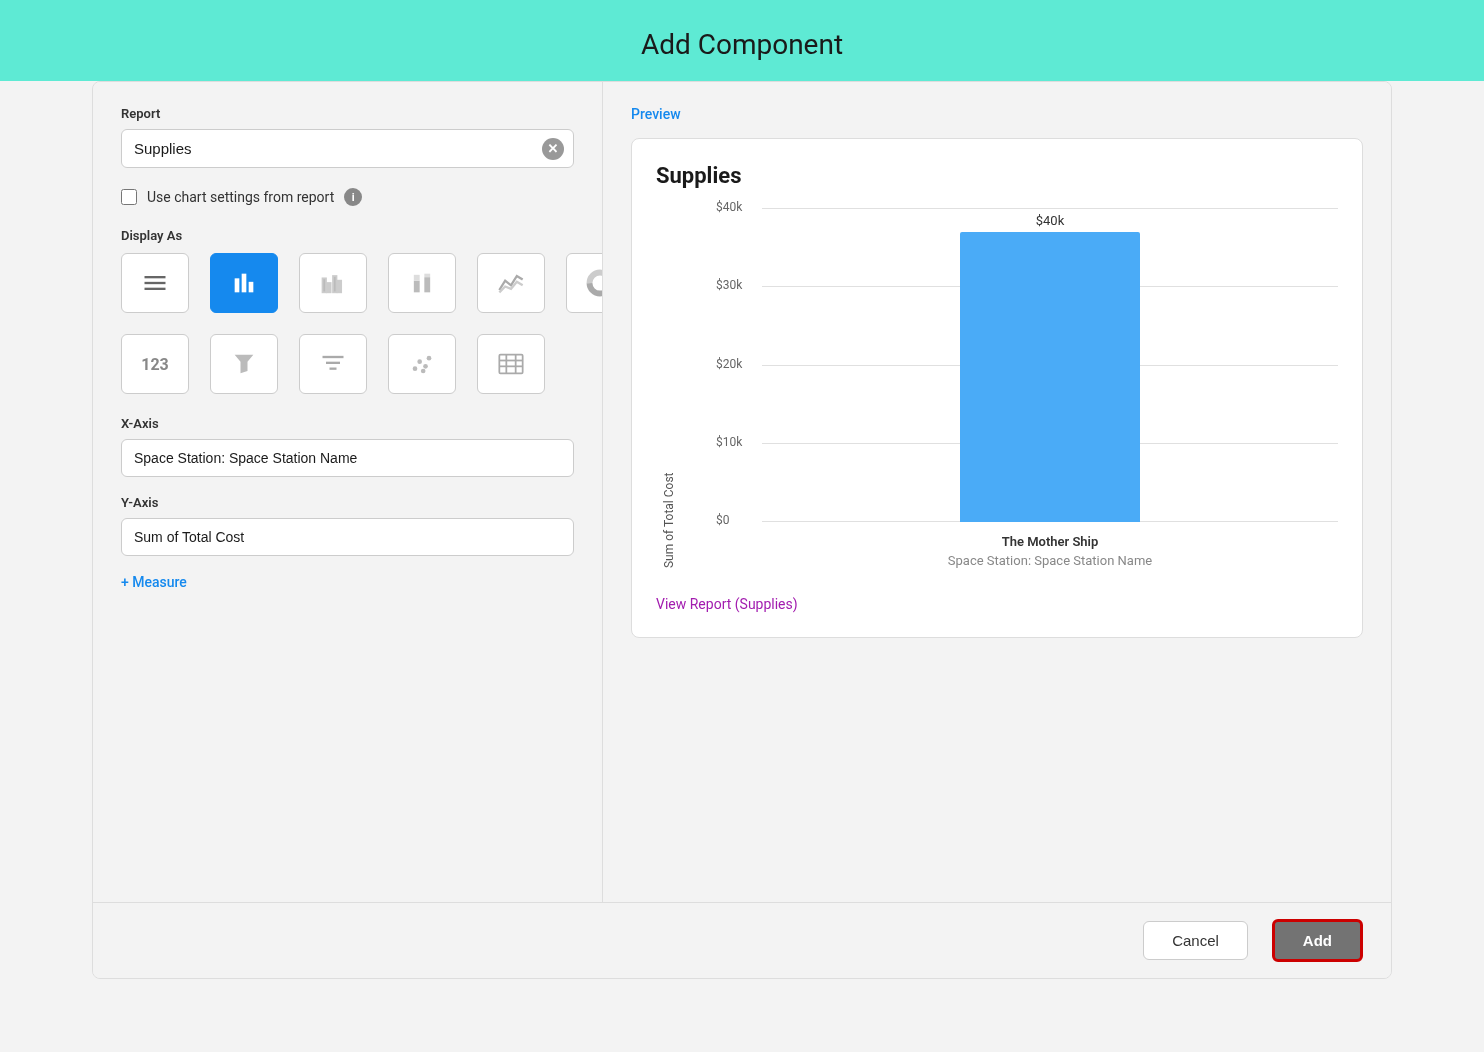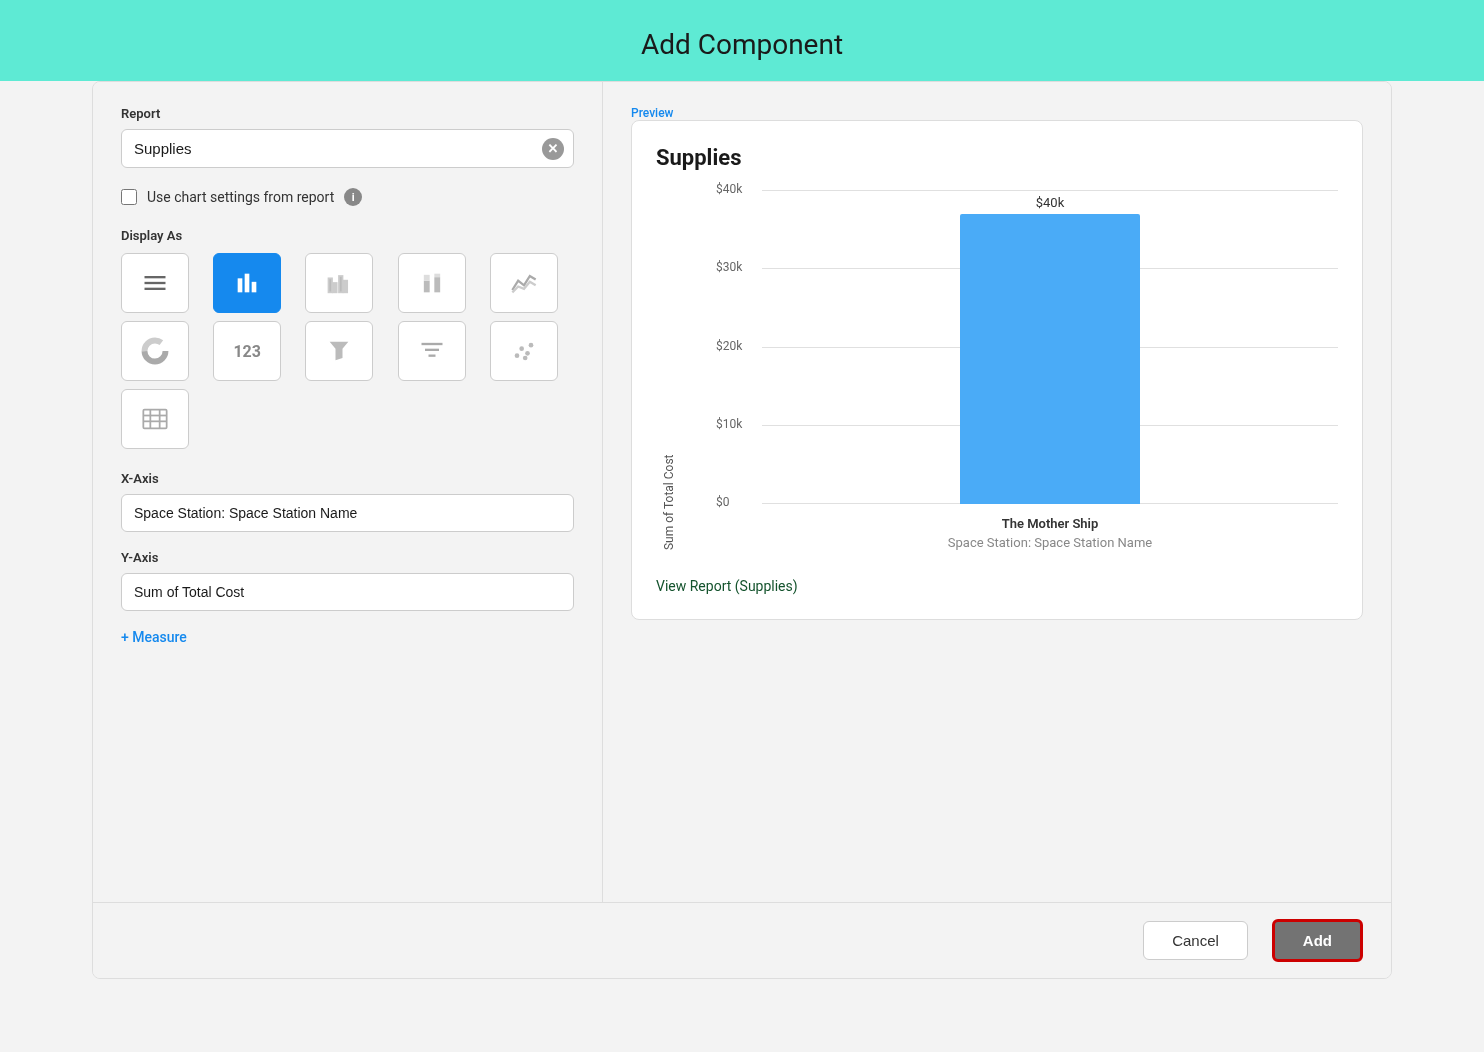--- a/index.html
+++ b/index.html
@@ -128,22 +128,22 @@
 
     .display-as-label {
       font-size: 13px;
       font-weight: 600;
       color: #333;
       margin-bottom: 10px;
     }
 
     .display-grid {
       display: grid;
-      grid-template-columns: repeat(5, 1fr);
-      gap: 8px;
+      grid-template-columns: repeat(6, 1fr);
+      gap: 21px;
       margin-bottom: 22px;
     }
 
     .display-btn {
       width: 68px;
       height: 60px;
       border: 1px solid #ccc;
       border-radius: 6px;
       background: #fff;
       display: flex;
@@ -181,23 +181,24 @@
 
     .measure-add {
       font-size: 14px;
       color: #1589ee;
       cursor: pointer;
       font-weight: 500;
     }
 
     
     .preview-label {
-      font-size: 12px;
+      font-size: 14px;
       color: #1589ee;
       font-weight: 500;
+      margin-bottom: 16px;
     }
 
     .preview-card {
       background: #fff;
       border: 1px solid #ddd;
       border-radius: 8px;
       padding: 24px;
     }
 
     .chart-title {
@@ -306,21 +307,21 @@
       margin-bottom: 4px;
     }
 
     .x-axis-name {
       font-size: 13px;
       color: #888;
     }
 
     .view-report-link {
       font-size: 14px;
-      color: #14532d;
+      color: #a21caf;
       cursor: pointer;
       margin-top: 16px;
       display: inline-block;
     }
 
     
     .modal-footer {
       display: flex;
       justify-content: flex-end;
       align-items: center;

